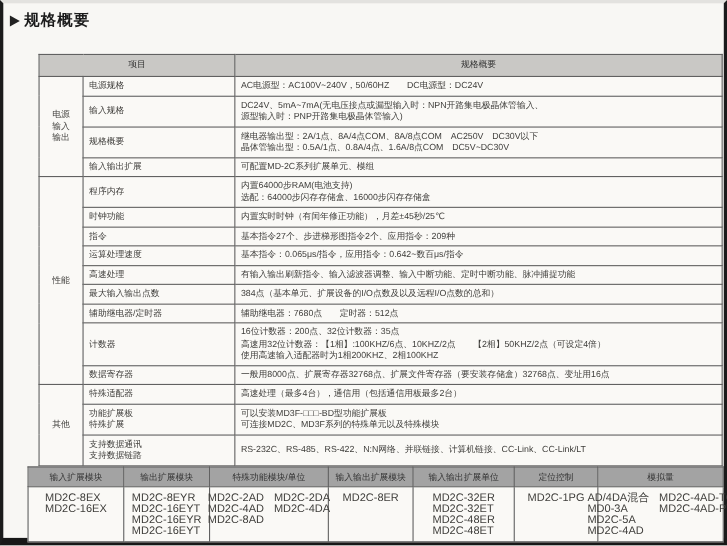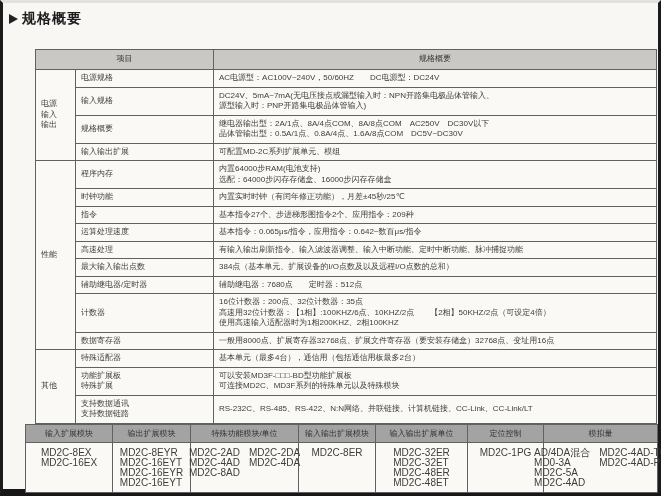--- a/index.html
+++ b/index.html
@@ -29,21 +29,21 @@
   }
   table{ border-collapse:collapse; table-layout:fixed; background:#faf9f6;margin-top:21px; }
   .spec-table{ margin-left:32px; width:621px; }
   .spec-table th,.spec-table td{
     border:1px solid #616161; font-size:8px; line-height:10.5px;
     padding:3px 5px; vertical-align:middle; font-weight:400;
   }
   .spec-table thead th{
     background:#c9c8c5; text-align:center; height:20px; color:#333;
   }
-  .cell-group{ text-align:left; padding:3px 2px; }
+  .cell-group{ text-align:center; padding:3px 2px; }
   .cell-item{ }
   .cell-spec{ }
   .exp-table{ margin-left:22px; margin-top:0; width:632px; }
   .exp-table th,.exp-table td{
     border:1px solid #616161; font-size:8px; font-weight:400;
   }
   .exp-table th{
     background:#a3a3a3; text-align:center; height:16px; padding:3px 2px; color:#333;
   }
   .exp-table td{
@@ -196,21 +196,21 @@
           </td>
         </tr>
         <tr>
           <td class="cell-group" rowspan="3">
             <div class="ln">其他</div>
           </td>
           <td class="cell-item">
             <div class="ln">特殊适配器</div>
           </td>
           <td class="cell-spec">
-            <div class="ln">基本单元（最多4台），通信用（包括通信用板最多2台）</div>
+            <div class="ln">高速处理（最多4台），通信用（包括通信用板最多2台）</div>
           </td>
         </tr>
         <tr>
           <td class="cell-item">
             <div class="ln">功能扩展板</div>
             <div class="ln">特殊扩展</div>
           </td>
           <td class="cell-spec">
             <div class="ln">可以安装MD3F-□□□-BD型功能扩展板</div>
             <div class="ln">可连接MD2C、MD3F系列的特殊单元以及特殊模块</div>

